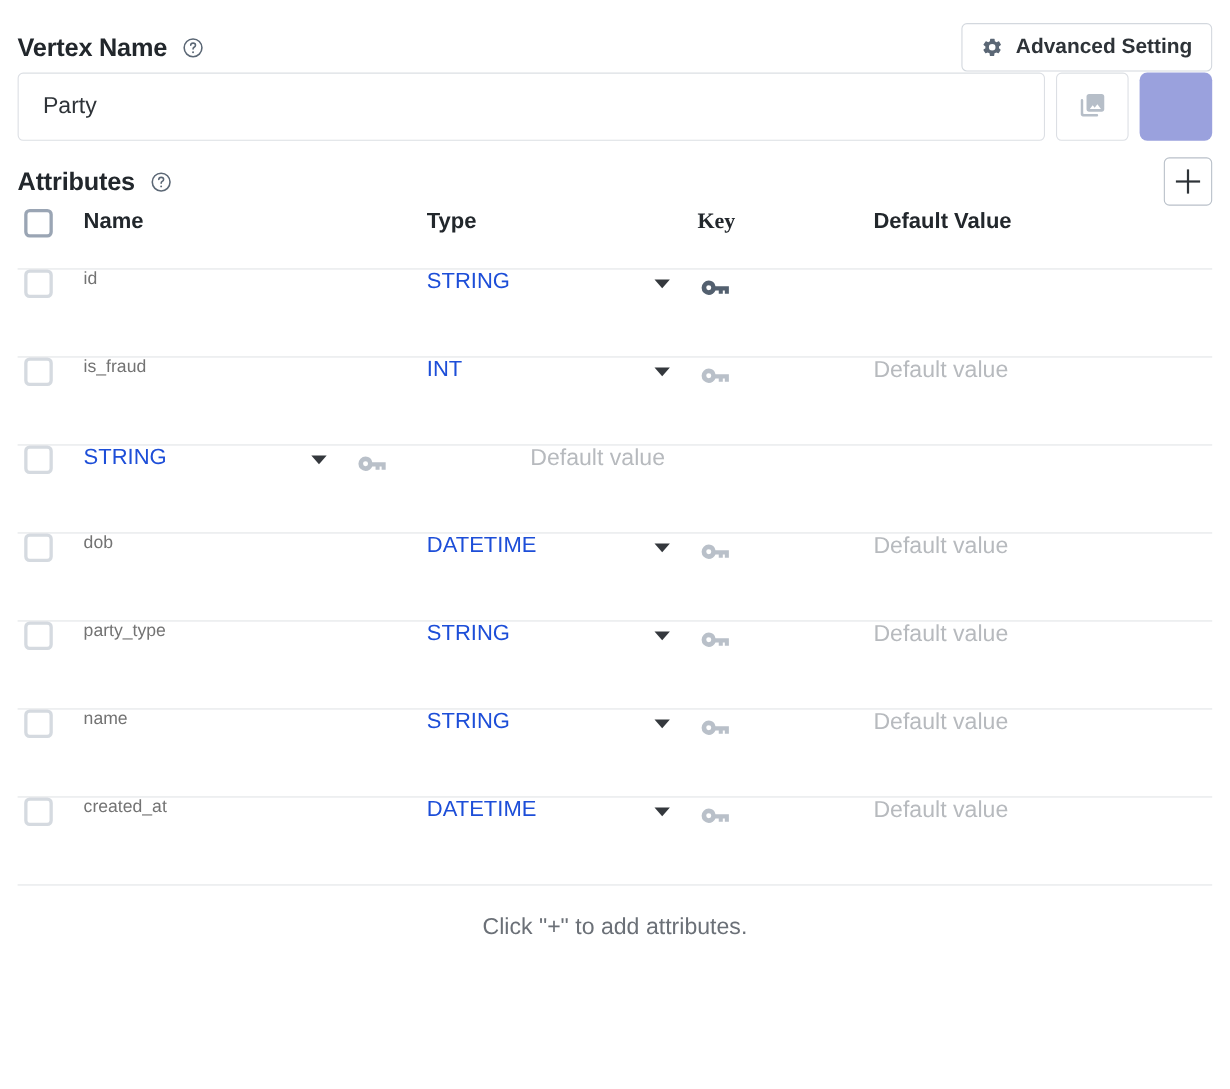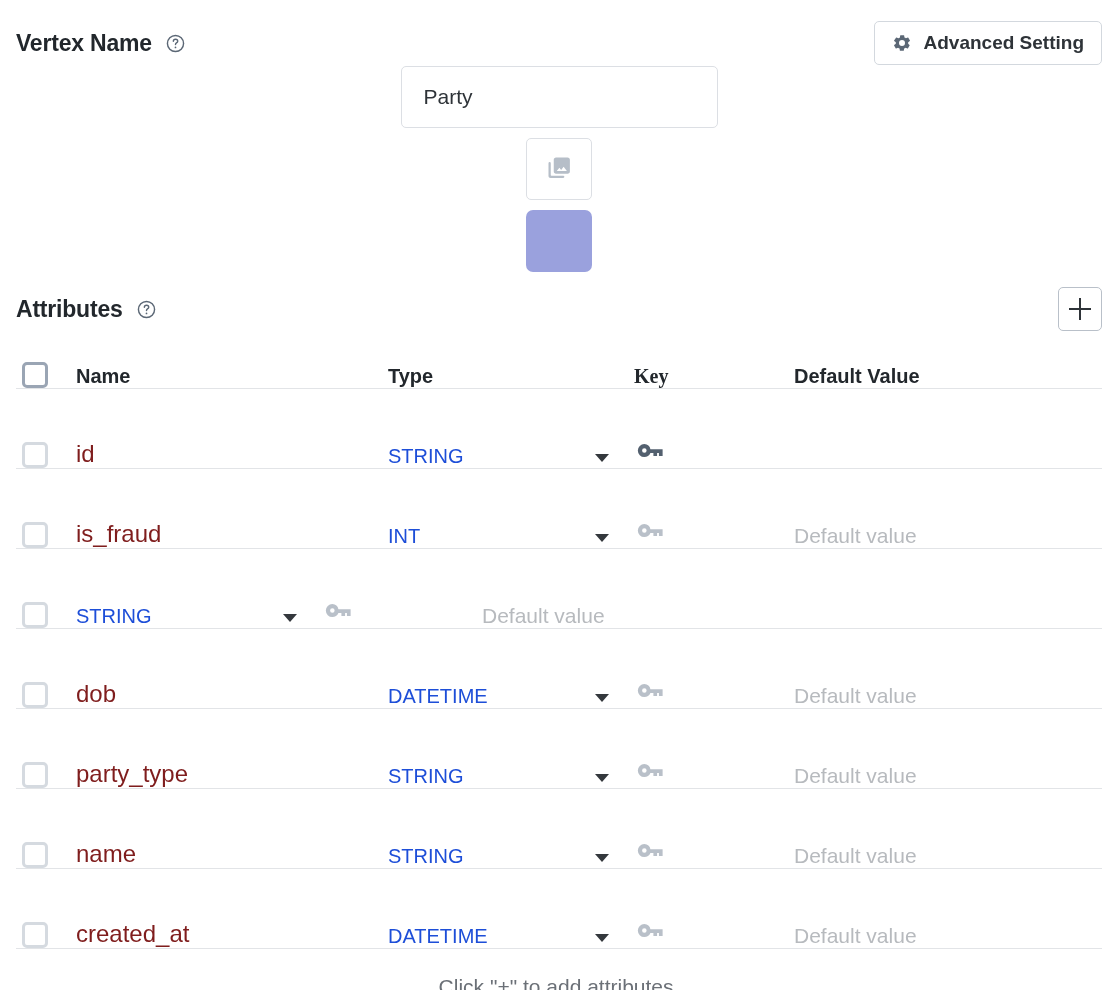--- a/index.html
+++ b/index.html
@@ -70,21 +70,20 @@
     margin-left: 44px;
   }
   .gear-icon { width: 20px; height: 20px; display: block; }
 
   
   .name-row {
     display: flex;
     align-items: center;
     gap: 10px;
     margin-top: 2px;
-    flex-direction: column;
   }
   .name-input {
     flex: 1 1 auto;
     height: 62px;
     border: 1px solid #dcdfe4;
     border-radius: 5px;
     background: #ffffff;
     padding: 0 22px;
     font-size: 21px;
     color: #2e3338;
@@ -140,21 +139,21 @@
     background: #2e3338;
   }
   .plus-glyph::before { left: 0; right: 0; top: 10px; height: 2px; }
   .plus-glyph::after  { top: 0; bottom: 0; left: 10px; width: 2px; }
 
   
   .attr-table { width: 1086px; }
 
   .attr-row {
     display: flex;
-    align-items: flex-end;
+    align-items: flex-start;
     position: relative;
     height: 80px;
   }
   .attr-row.header { height: 54px; }
   .attr-row.data { border-top: 1px solid #e2e4e7; }
 
   .col-check {
     width: 60px;
     flex: 0 0 60px;
     display: flex;
@@ -175,21 +174,21 @@
     cursor: pointer;
     display: block;
   }
   .checkbox.strong { border-color: #9aa5b4; }
 
   .th {
     font-size: 20px;
     font-weight: bold;
     color: #22272c;
   }
-  .cell-name { font-size: 24px; color: #7f1d1d; }
+  .cell-name { font-size: 16px; color: #737373; }
   .cell-type { font-size: 20px; color: #1d4ed8; }
 
   .caret {
     position: absolute;
     left: 207px;
     top: 50%;
     margin-top: -3px;
     width: 0;
     height: 0;
     border-left: 7px solid transparent;

